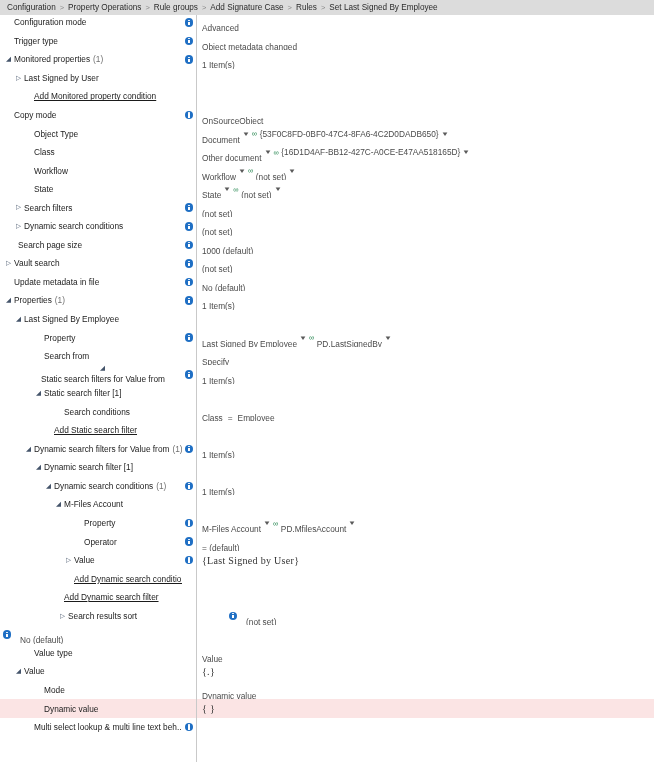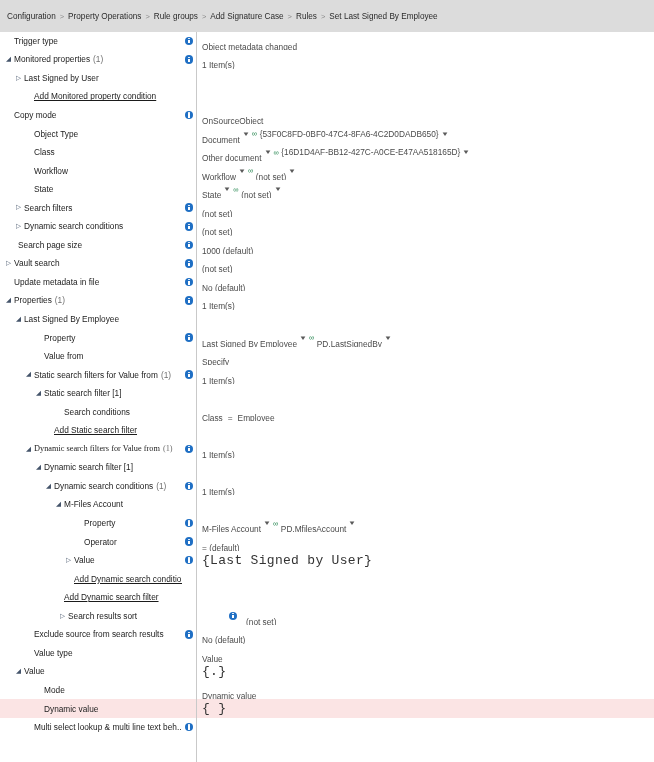--- a/index.html
+++ b/index.html
@@ -17,21 +17,21 @@
     width: 654px;
     height: 762px;
     background: #ffffff;
   }
 
   
   .breadcrumb {
     position: absolute;
     top: 0; left: 0;
     width: 654px;
-    height: 32px;
+    height: 15px;
     background: #dcdcdc;
     display: flex;
     align-items: center;
     padding-left: 7px;
     font-size: 8.2px;
     color: #2b2b2b;
     z-index: 20;
     overflow: hidden;
     white-space: nowrap;
   }
@@ -170,22 +170,22 @@
   .v-link {
     color: #2e8b57;
     font-size: 7.5px;
     margin: 0 3px 0 0;
     display: inline-block;
     letter-spacing: -0.5px;
   }
   .v-guid { color: #4a4a4a; }
   .v-code {
     color: #333333;
-    font-family: Liberation Mono, monospace;
-    font-size: 13px;
+    font-family: Liberation Serif, serif;
+    font-size: 10px;
     letter-spacing: 0.3px;
   }
   .v-gap { display: inline-block; width: 5px; }
 </style>
 </head>
 <body>
 
 <div id="app">
 
   <div class="vline"></div>
@@ -450,32 +450,32 @@
           <span class="v-txt">Last Signed By Employee</span>
           <span class="v-caret">▼</span>
           <span class="v-link">∞</span>
           <span class="v-txt">PD.LastSignedBy</span>
           <span class="v-caret">▼</span>
         </div>
       </div>
       <div class="row">
         <div class="label-cell" style="padding-left: 34px;">
           <span class="exp none">&nbsp;</span>
-          <span class="lbl-text">Value from</span>
+          <span class="lbl-text">Search from</span>
         </div>
         <div class="icon-cell">
           <span class="info hidden" title="info-icon"></span>
         </div>
         <div class="divider-cell"></div>
         <div class="value-cell">
           <span class="v-txt">Specify</span>
         </div>
       </div>
       <div class="row">
-        <div class="label-cell" style="padding-left: 24px;">
+        <div class="label-cell" style="padding-left: 24px; flex-direction: column;">
           <span class="exp open" title="triangle-down-icon">◢</span>
           <span class="lbl-text">Static search filters for Value from</span>
           <span class="lbl-count" style="margin-left: 3px;">(1)</span>
         </div>
         <div class="icon-cell">
           <span class="info" title="info-icon"></span>
         </div>
         <div class="divider-cell"></div>
         <div class="value-cell">
           <span class="v-txt">1 Item(s)</span>
@@ -514,21 +514,21 @@
           <span class="exp none">&nbsp;</span>
           <span class="lbl-text link">Add Static search filter</span>
         </div>
         <div class="icon-cell">
           <span class="info hidden" title="info-icon"></span>
         </div>
         <div class="divider-cell"></div>
         <div class="value-cell"></div>
       </div>
       <div class="row">
-        <div class="label-cell" style="padding-left: 24px; font-family: Liberation Serif, serif;">
+        <div class="label-cell" style="padding-left: 24px;">
           <span class="exp open" title="triangle-down-icon">◢</span>
           <span class="lbl-text">Dynamic search filters for Value from</span>
           <span class="lbl-count" style="margin-left: 3px;">(1)</span>
         </div>
         <div class="icon-cell">
           <span class="info" title="info-icon"></span>
         </div>
         <div class="divider-cell"></div>
         <div class="value-cell">
           <span class="v-txt">1 Item(s)</span>
@@ -642,24 +642,20 @@
         </div>
         <div class="icon-cell">
           <span class="info" title="info-icon"></span>
         </div>
         <div class="divider-cell"></div>
         <div class="value-cell">
           <span class="v-txt">(not set)</span>
         </div>
       </div>
       <div class="row">
-        <div class="label-cell" style="padding-left: 24px;">
-          <span class="exp none">&nbsp;</span>
-          <span class="lbl-text">Exclude source from search results</span>
-        </div>
         <div class="icon-cell">
           <span class="info" title="info-icon"></span>
         </div>
         <div class="divider-cell"></div>
         <div class="value-cell">
           <span class="v-txt">No (default)</span>
         </div>
       </div>
       <div class="row">
         <div class="label-cell" style="padding-left: 24px;">

